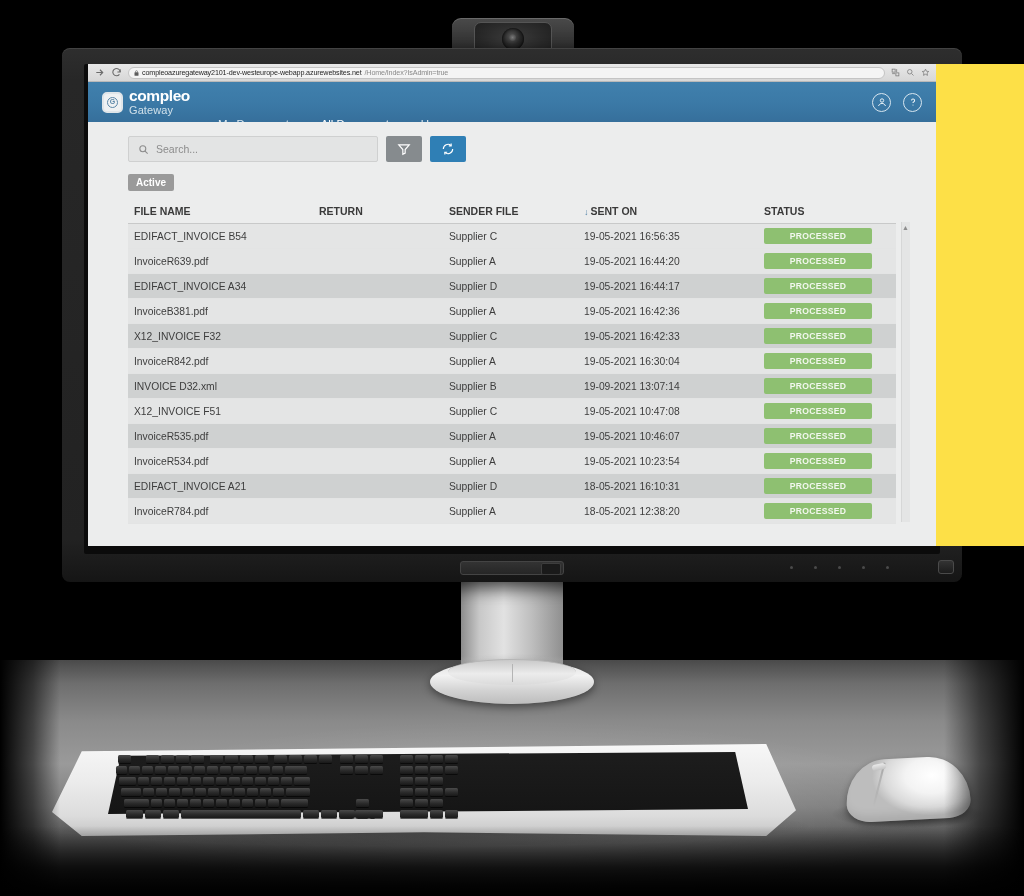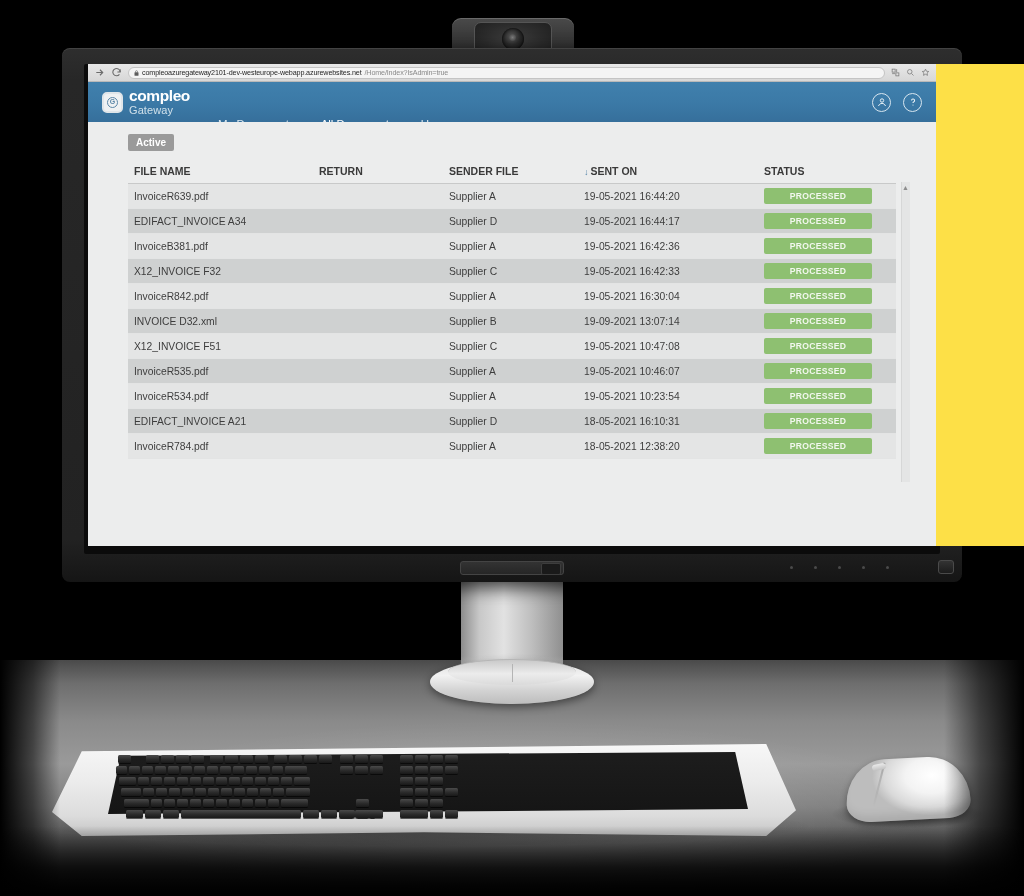--- a/index.html
+++ b/index.html
@@ -345,20 +345,42 @@
           <svg viewBox="0 0 24 24" width="12" height="12" fill="none" stroke="currentColor" stroke-width="2.2">
               <path d="M9.2 9a3 3 0 1 1 4 2.8c-.9.4-1.2 1-1.2 2v.4"></path>
               <circle cx="12" cy="18" r="1.1" fill="currentColor" stroke="none"></circle>
             </svg>
         </div>
       </div>
     </div>
 
     <div class="content">
 
+      <div class="toolbar">
+        <div class="searchwrap">
+          <svg width="11" height="11" viewBox="0 0 24 24" fill="none" stroke="#8c8c8c" stroke-width="2.3">
+              <circle cx="10.5" cy="10.5" r="6.5"></circle>
+              <path d="M15.4 15.4L21 21"></path>
+            </svg>
+          <input class="search-input" value="" placeholder="Search..." style="">
+        </div>
+        <button class="tbtn gray">
+          <svg viewBox="0 0 24 24" fill="none" stroke="#ffffff" stroke-width="2">
+              <path d="M3 5h18l-7 8v6l-4 2v-8z"></path>
+            </svg>
+        </button>
+        <button class="tbtn blue">
+          <svg viewBox="0 0 24 24" fill="none" stroke="#ffffff" stroke-width="2">
+              <path d="M20 12a8 8 0 0 1-13.4 5.9"></path>
+              <path d="M4 12a8 8 0 0 1 13.4-5.9"></path>
+              <path d="M17.4 2.5v4h-4"></path>
+              <path d="M6.6 21.5v-4h4"></path>
+            </svg>
+        </button>
+      </div>
 
       <div class="chipwrap">
         <span class="chip">Active</span>
       </div>
 
       <div class="tablewrap">
         <table>
           <colgroup>
             <col style="width:185px">
               <col style="width:130px">
@@ -369,20 +391,29 @@
           <thead>
             <tr>
               <th>FILE NAME</th>
               <th>RETURN</th>
               <th>SENDER FILE</th>
               <th class="sorted"><span class="sortarrow">↓</span><span>SENT ON</span></th>
               <th>STATUS</th>
             </tr>
           </thead>
           <tbody id="tbody">
+              <tr class="">
+                <td>EDIFACT_INVOICE B54</td>
+                <td></td>
+                <td>Supplier C</td>
+                <td>19-05-2021 16:56:35</td>
+                <td>
+                  <span class="badge" style="background: rgb(142, 192, 113);">PROCESSED</span>
+                </td>
+              </tr>
               <tr class="">
                 <td>InvoiceR639.pdf</td>
                 <td></td>
                 <td>Supplier A</td>
                 <td>19-05-2021 16:44:20</td>
                 <td>
                   <span class="badge" style="background: rgb(142, 192, 113);">PROCESSED</span>
                 </td>
               </tr>
               <tr class="alt">

